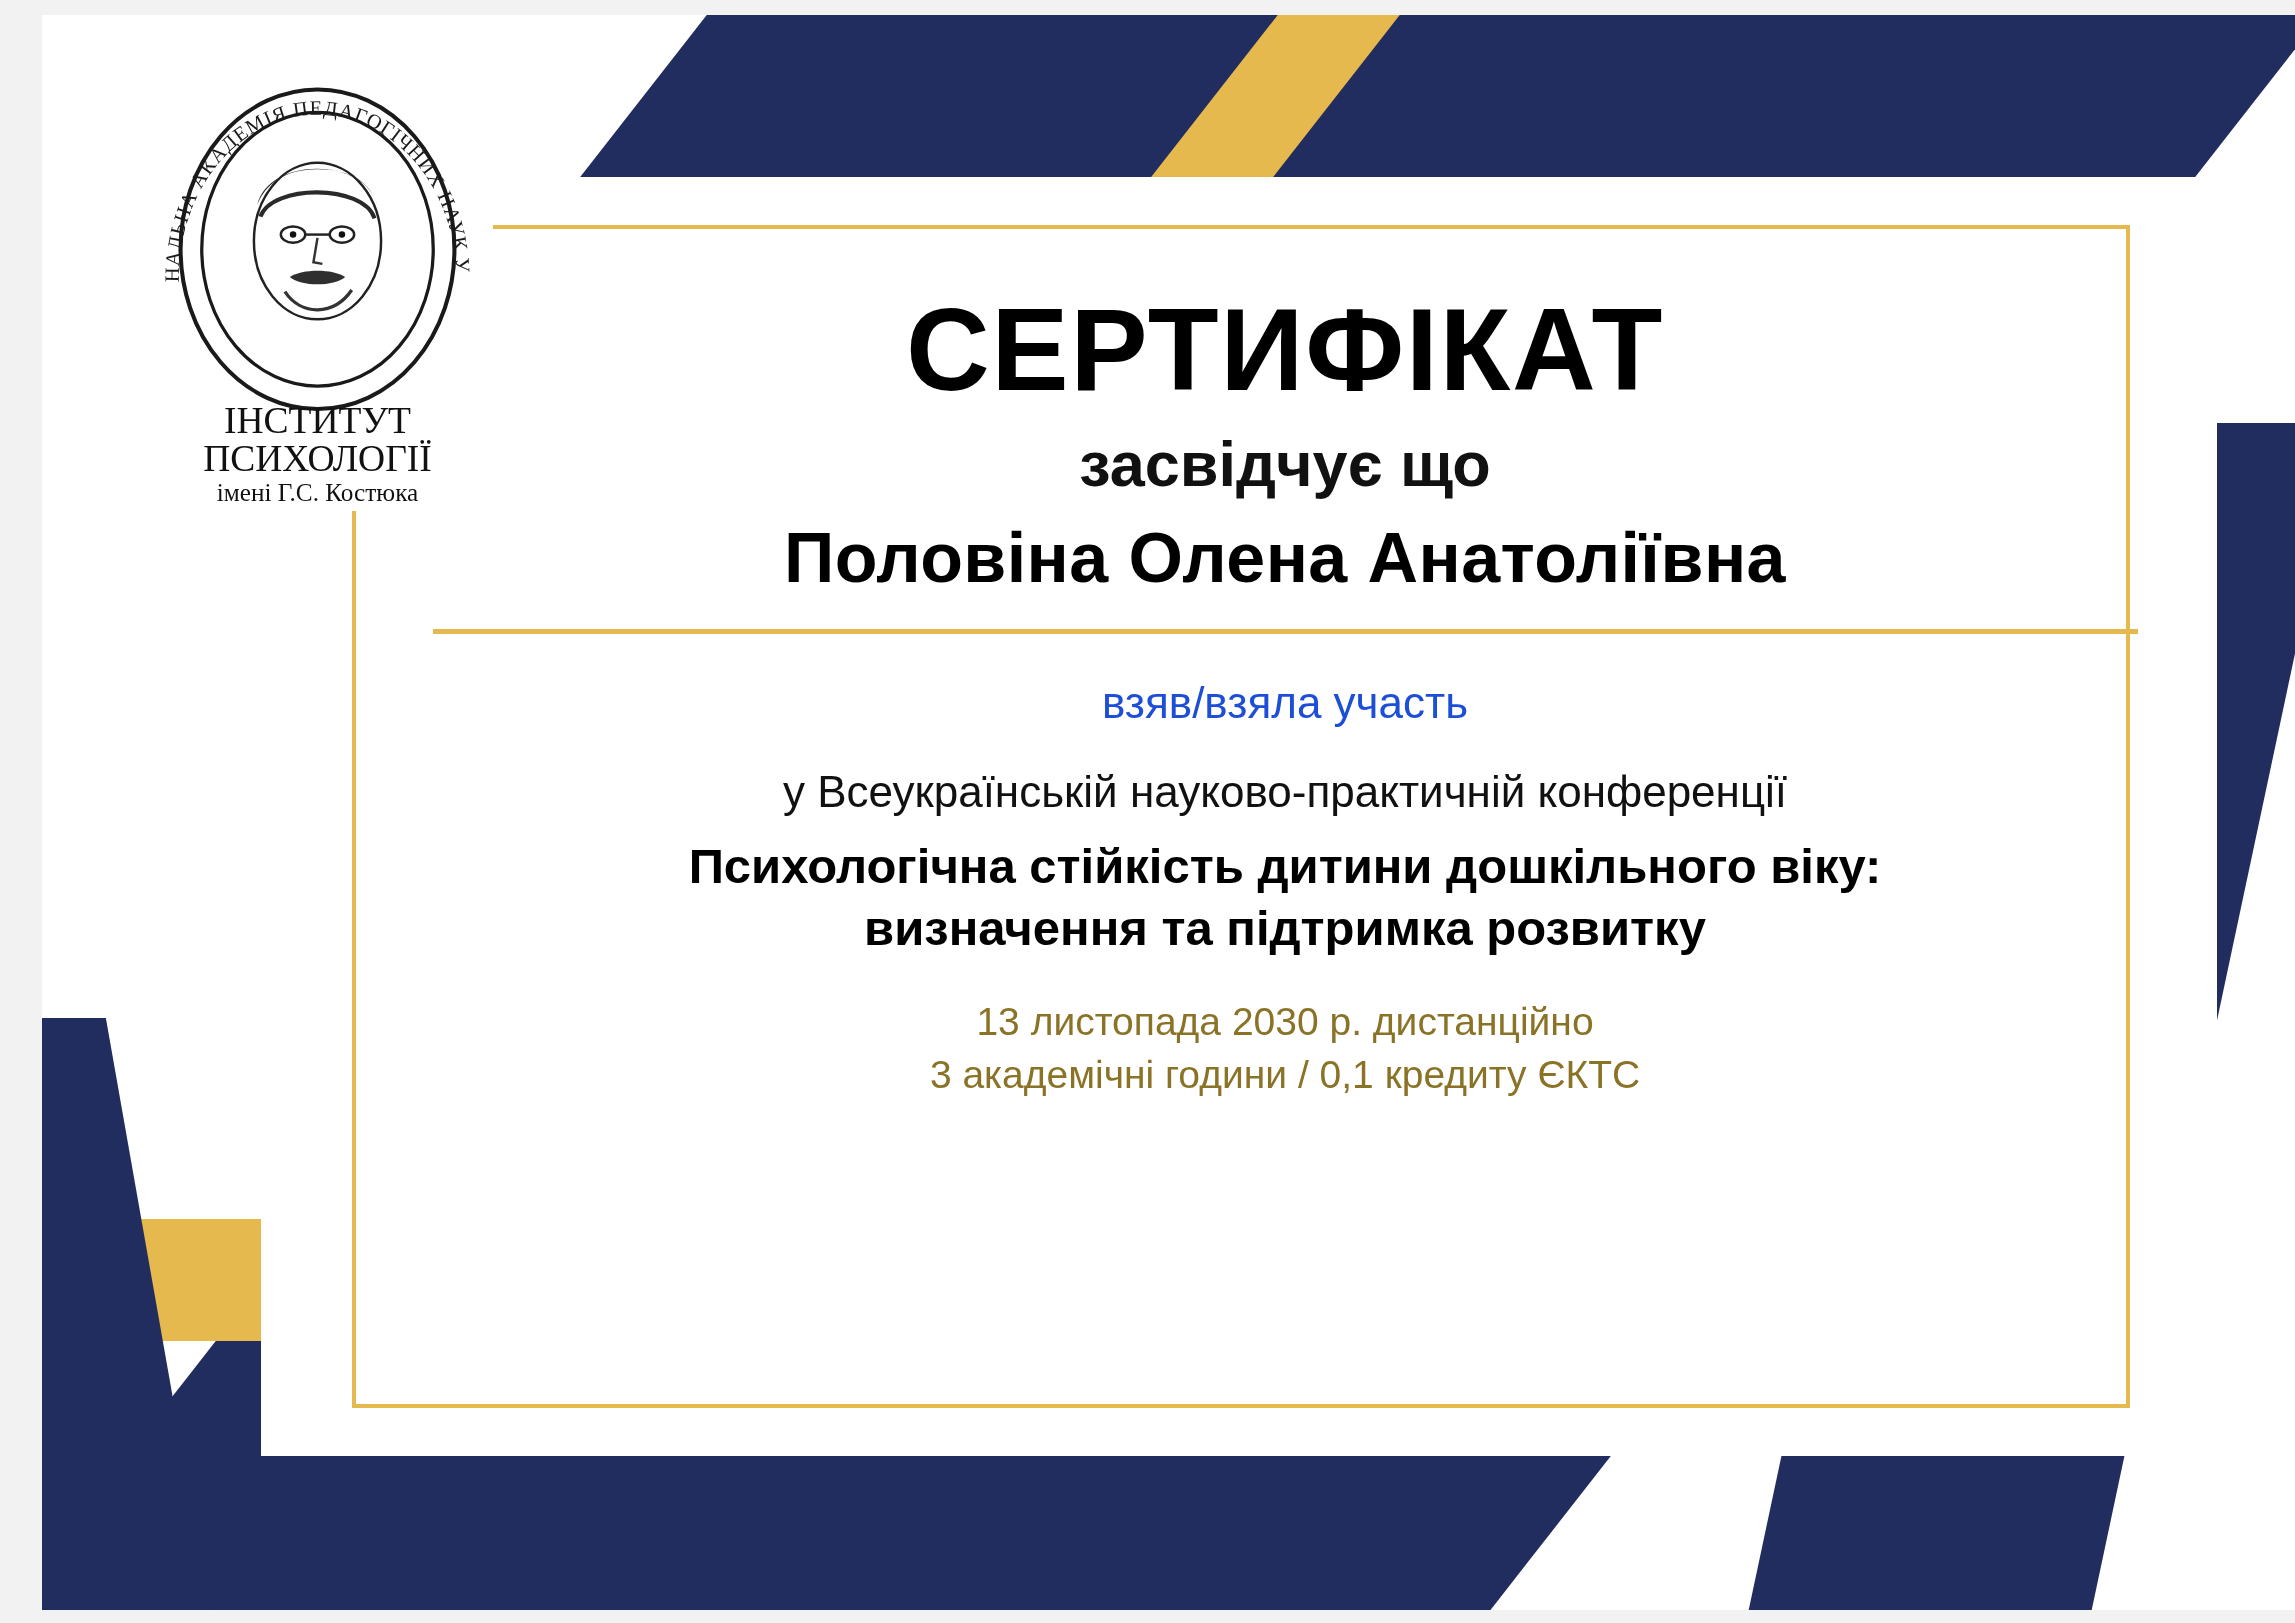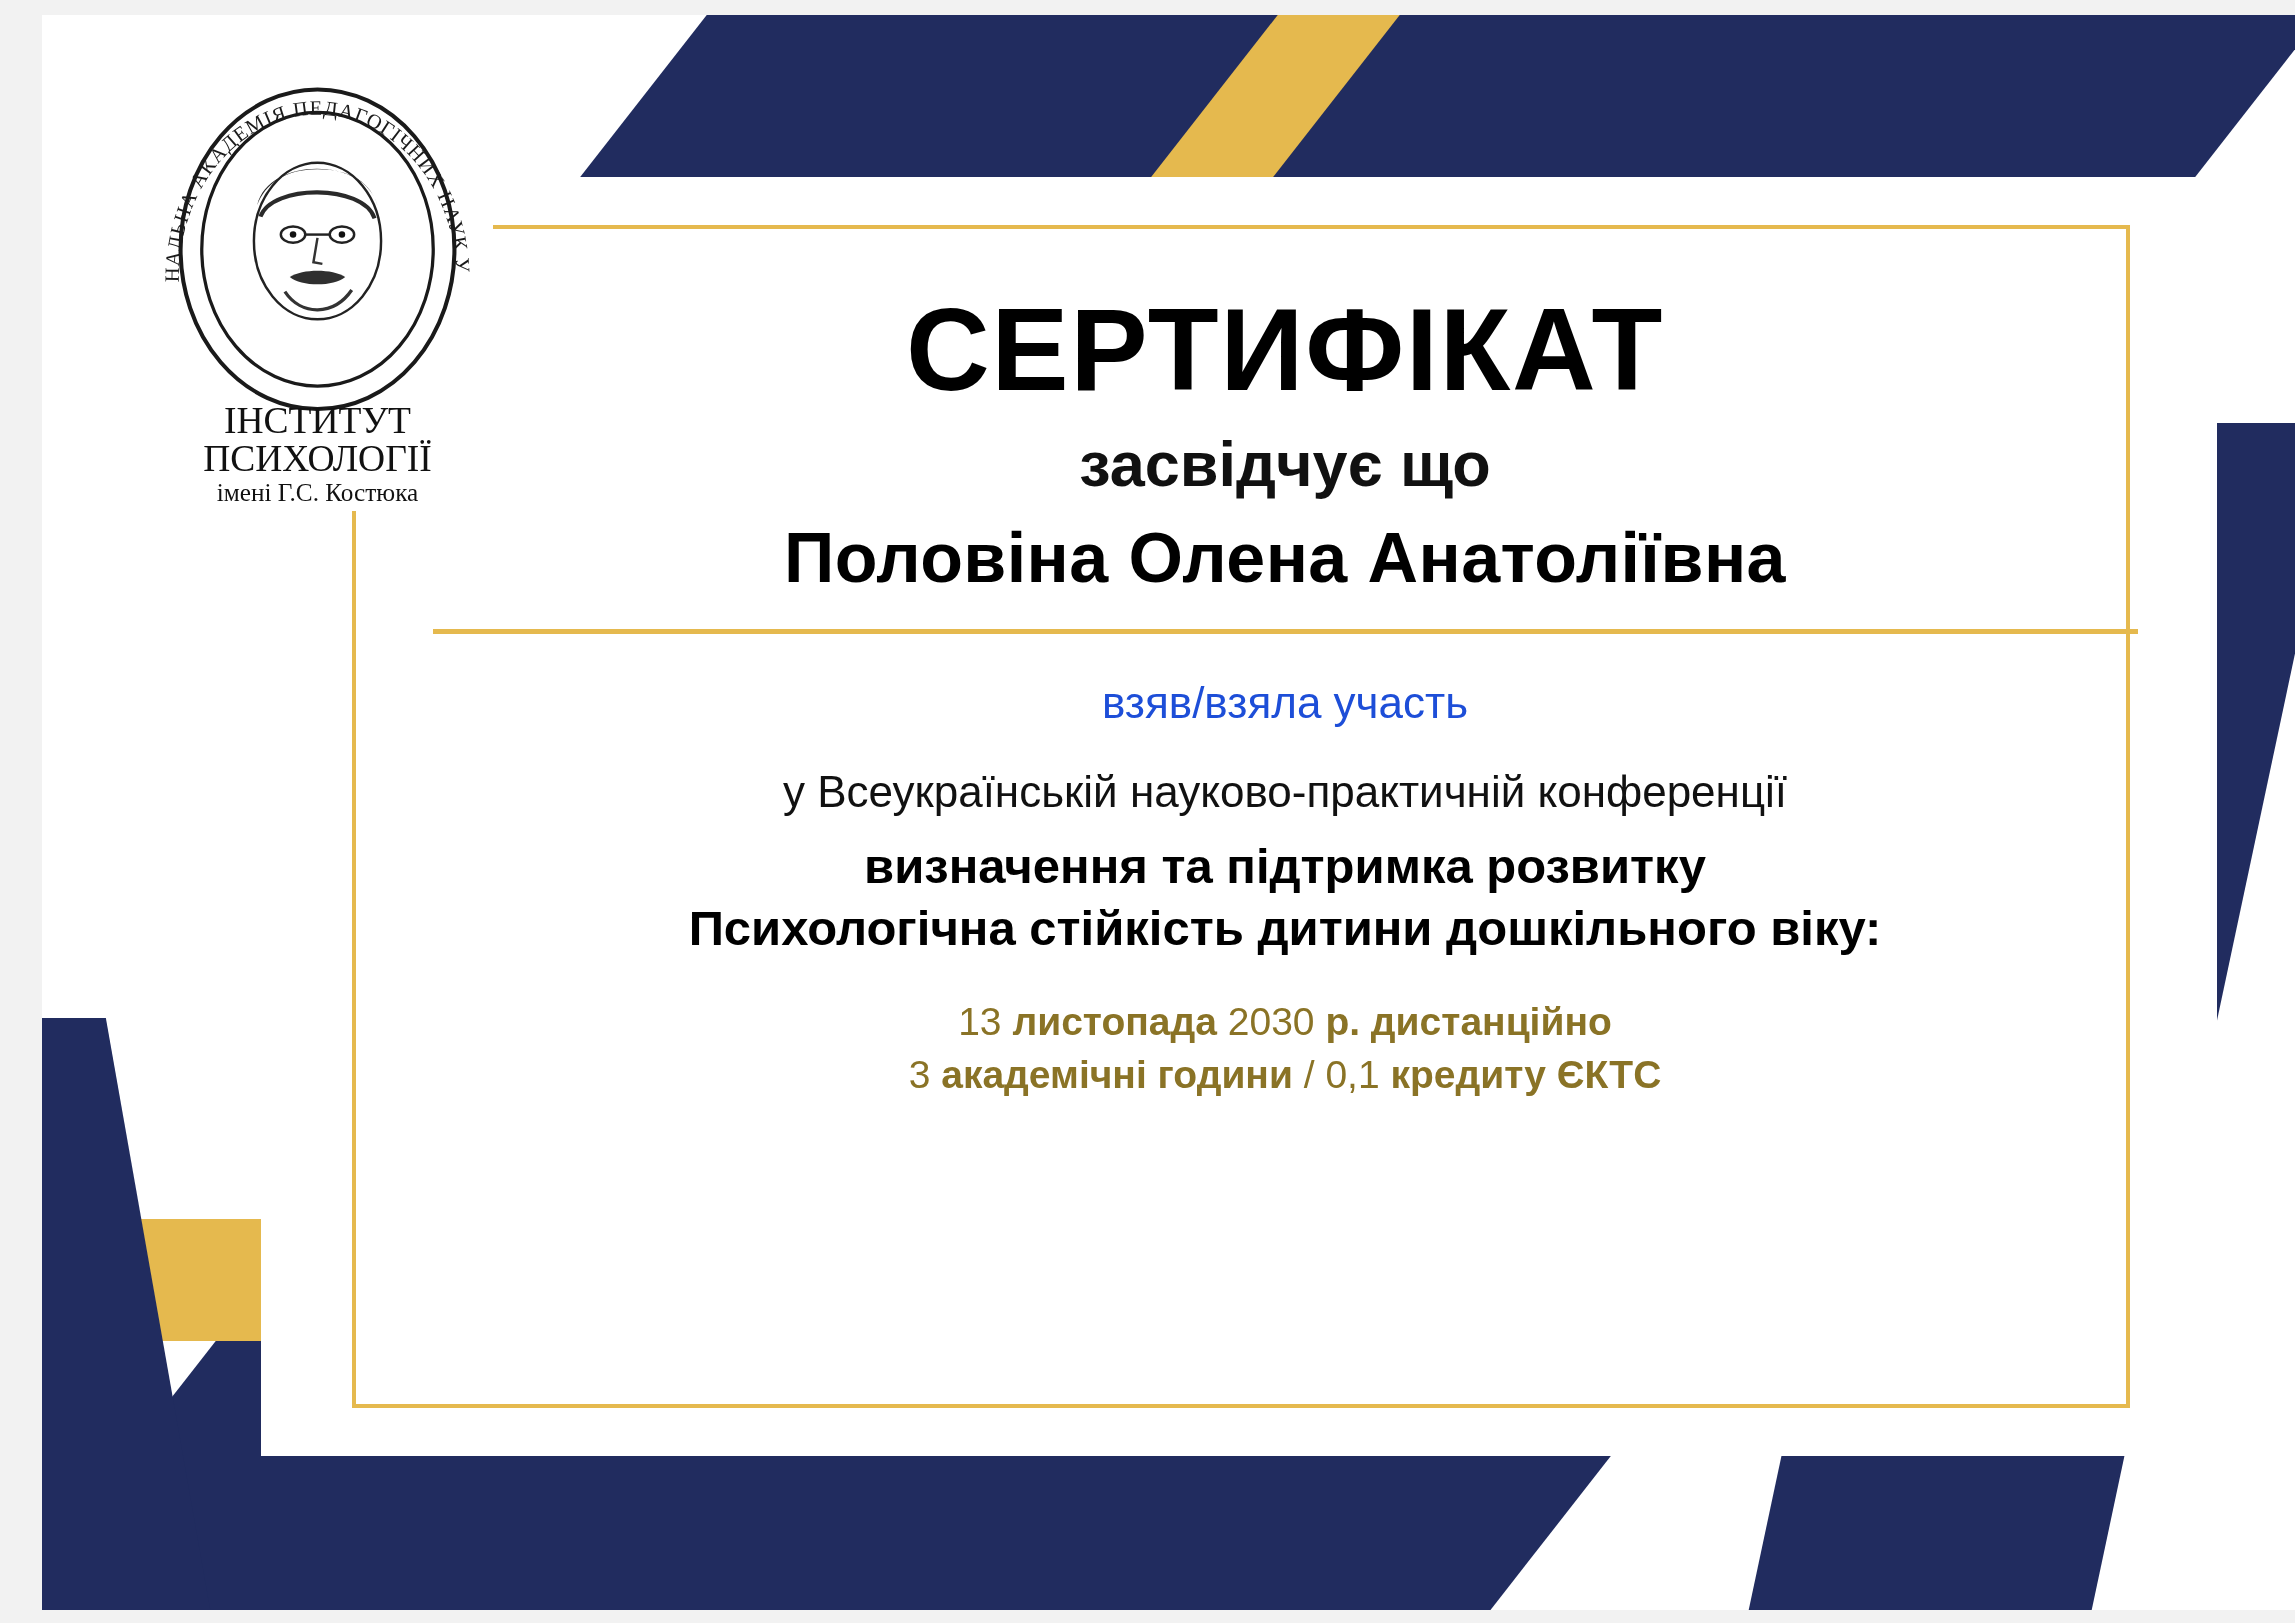--- a/index.html
+++ b/index.html
@@ -209,21 +209,21 @@
     color: #000000;
     line-height: 1.28;
   }
 
   .date-line, .hours-line {
     font-size: 39px;
     color: #8a7326;
     line-height: 1.35;
   }
   .date-line { margin-top: 36px; }
-  .date-line .b, .hours-line .b { font-weight: bold; }
+  .date-line .b, .hours-line .b { font-weight: normal; }
   .plain { color: #8a7326; font-weight: 400; }
 
   
   .sig-row {
     position: absolute;
     left: 0;
     right: 0;
     bottom: 70px;
     display: flex;
     align-items: flex-end;
@@ -298,22 +298,22 @@
     </div>
 
     <div class="content">
       <div class="title">СЕРТИФІКАТ</div>
       <div class="subtitle">засвідчує що</div>
       <div class="recipient">Половіна Олена  Анатоліївна</div>
       <div class="gold-rule"></div>
       <div class="participation">взяв/взяла участь</div>
       <div class="conf-line">у Всеукраїнській науково-практичній конференції</div>
       <div class="conf-title">
+        <div>Психологічна стійкість  дитини дошкільного віку:</div>
         <div>визначення та підтримка розвитку</div>
-        <div>Психологічна стійкість  дитини дошкільного віку:</div>
       </div>
 
       <div class="date-line">
         <span class="plain">13 </span><span class="b">листопада</span><span class="plain"> 2030 </span><span class="b">р. дистанційно</span>
       </div>
       <div class="hours-line">
         <span class="plain">3 </span><span class="b">академічні години</span><span class="plain"> / 0,1 </span><span class="b">кредиту ЄКТС</span>
       </div>
 
     </div>

